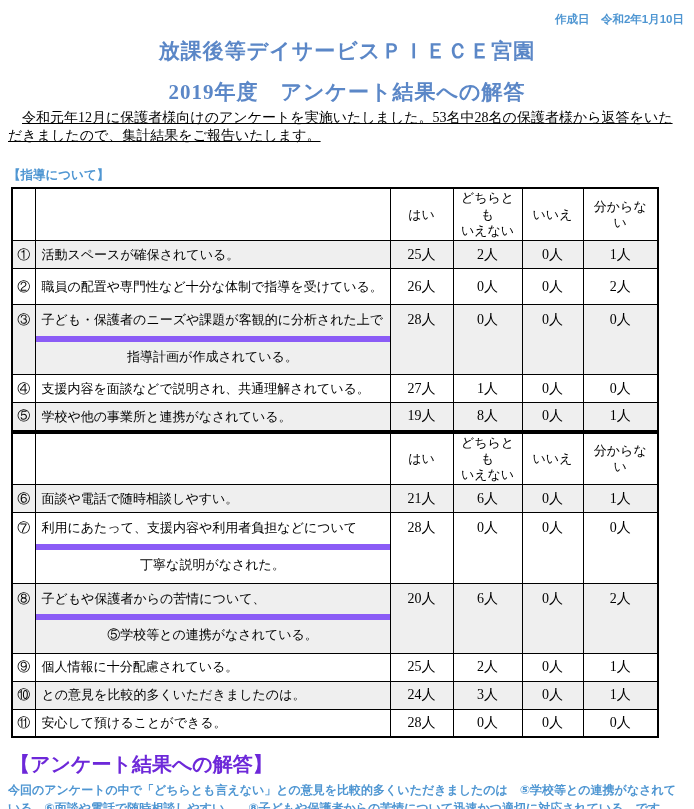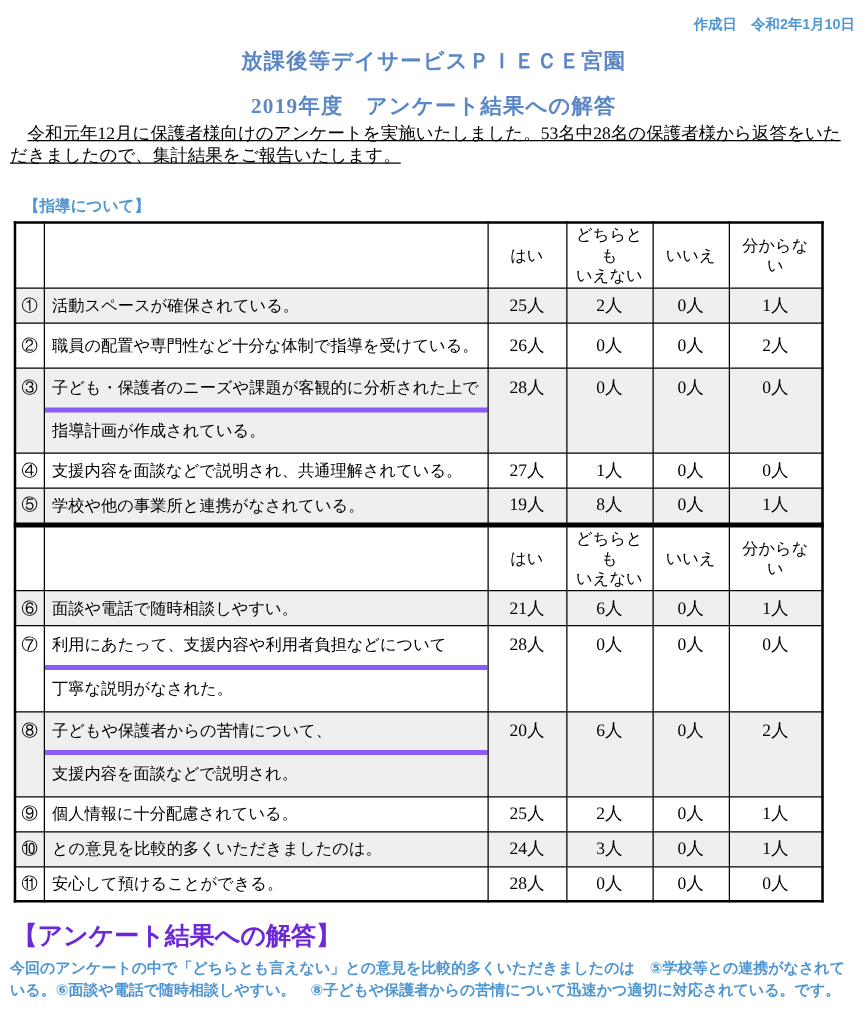--- a/index.html
+++ b/index.html
@@ -4,48 +4,48 @@
 <style>
   html,body{margin:0;padding:0;background:#fff;}
   body{width:694px;height:809px;overflow:hidden;
        font-family:"Liberation Serif","DejaVu Serif",serif;color:#000;}
   .doc{padding:12px 8px 0 8px;box-sizing:border-box;width:694px;}
 
   .created-date{text-align:right;font-family:"Liberation Sans","DejaVu Sans",sans-serif;
     font-weight:bold;font-size:11.5px;color:var(--accent,#4f96d2);padding-right:2px;}
 
   .title{--tb:var(--title-blue,#5b87c7);text-align:center;color:var(--tb);
-    font-weight:bold;font-size:17px;letter-spacing:1px;margin:0;}
+    font-weight:bold;font-size:21px;letter-spacing:1px;margin:0;}
   .title.first{margin-top:10px;}
   .title.second{margin-top:13px;}
 
   .intro{font-size:14px;line-height:1.3;margin:3px 0 0 0;text-indent:1em;text-decoration:underline;}
 
   .section-label{font-family:"Liberation Sans","DejaVu Sans",sans-serif;font-weight:bold;
     font-size:12.5px;color:var(--accent,#4f96d2);margin:20px 0 3px 0;}
-  .sec1 .section-label{margin-top:22px;margin-left:11px;}
+  .sec1 .section-label{margin-top:22px;}
   .sec2 .section-label{margin-top:20px;}
 
   table.survey-table{border-collapse:collapse;table-layout:fixed;width:646px;margin-left:3px;
     border:2px solid #000;font-size:13px;}
   table.survey-table th,table.survey-table td{border:1px solid #000;box-sizing:border-box;}
   table.survey-table thead th{height:38px;font-weight:normal;text-align:center;
     vertical-align:middle;font-size:13px;line-height:1.25;white-space:pre-line;padding:1px 8px;}
   th.hdr-wide{padding:1px 2px !important;}
   td.no-cell{text-align:center;font-size:13px;vertical-align:middle;}
   td.q-cell{padding:2px 6px;vertical-align:middle;line-height:1.35;}
   td.count-cell{text-align:center;font-size:14px;vertical-align:middle;margin-top:44px;}
   tr.single td{height:28px;}
   tr.row2{height:36px;}
   tr.tall td{height:56px;}
   tr.tall td.count-cell,tr.tall td.no-cell{vertical-align:top;padding-top:6px;}
   tr.tall td.q-cell{vertical-align:top;padding-top:0;}
   tr.shaded{background:var(--shade,#efefef);}
   .q-line{padding:6px 0 7px 0;}
-  .q-line2{border-top:4px solid #8b5cf6;margin:0 -6px;padding-left:6px;padding-right:6px;}
+  .q-line2{border-top:6px solid #8b5cf6;margin:0 -6px;padding-left:6px;padding-right:6px;text-align:center;}
 
   .answer-heading{font-family:"Liberation Sans","DejaVu Sans",sans-serif;font-weight:bold;
     font-size:20px;color:#6d28d9;margin:13px 0 4px 2px;}
   .answer-note{font-family:"Liberation Sans","DejaVu Sans",sans-serif;font-weight:bold;
     font-size:12px;line-height:1.45;color:var(--accent,#4f96d2);margin:2px 0 0 0;}
 </style>
 </head>
 <body>
 
 <div class="doc">
@@ -170,21 +170,21 @@
               </td>
               <td class="count-cell">28人</td>
               <td class="count-cell">0人</td>
               <td class="count-cell">0人</td>
               <td class="count-cell">0人</td>
             </tr>
             <tr class="tall shaded">
               <td class="no-cell">⑧</td>
               <td class="q-cell">
                 <div class="q-line">子どもや保護者からの苦情について、</div>
-                <div class="q-line q-line2">支援内容を面談などで説明され。</div>
+                <div class="q-line q-line2">⑤学校等との連携がなされている。</div>
               </td>
               <td class="count-cell">20人</td>
               <td class="count-cell">6人</td>
               <td class="count-cell">0人</td>
               <td class="count-cell">2人</td>
             </tr>
             <tr class="single">
               <td class="no-cell">⑨</td>
               <td class="q-cell">個人情報に十分配慮されている。</td>
               <td class="count-cell">25人</td>

